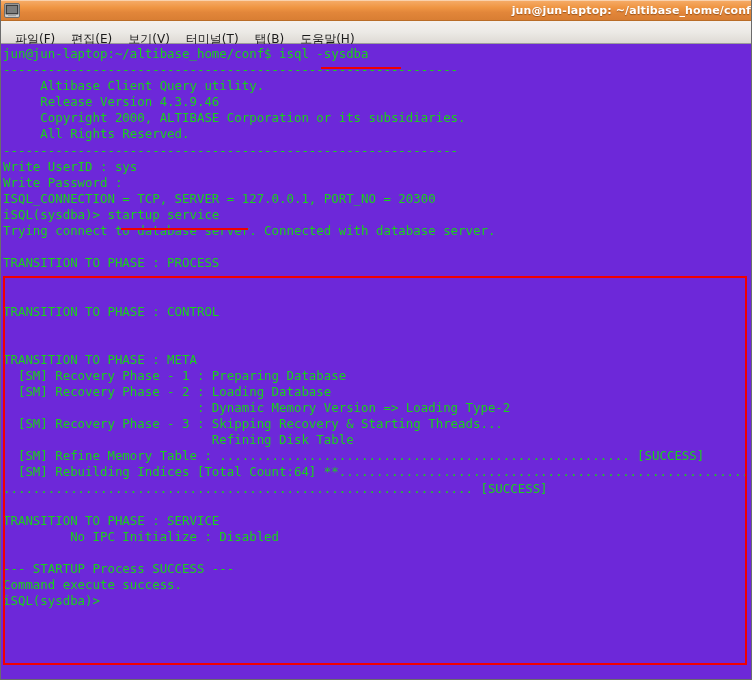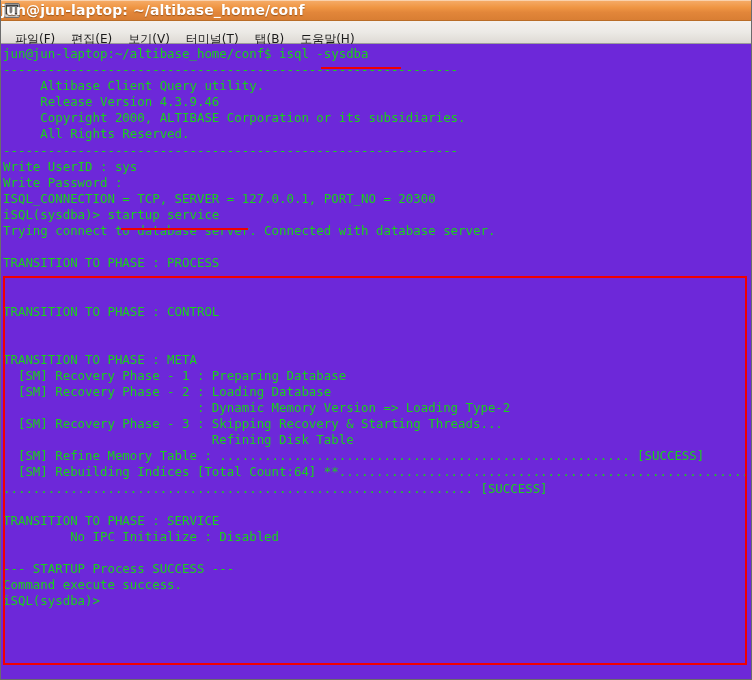--- a/index.html
+++ b/index.html
@@ -42,23 +42,23 @@
     width: 16px;
     height: 15px;
     margin-left: 3px;
     flex: 0 0 auto;
     display: block;
   }
   #titlebar-title {
     position: absolute;
     left: 0;
     right: 0;
-    text-align: left;
+    text-align: right;
     font-family: "DejaVu Sans", "Liberation Sans", sans-serif;
-    font-size: 14px;
+    font-size: 11px;
     font-weight: bold;
     color: #ffffff;
     text-shadow: 0 1px 1px rgba(120,60,10,0.65);
     letter-spacing: 0.1px;
     pointer-events: none;
     white-space: nowrap;
     overflow: hidden;
   }
 
   

